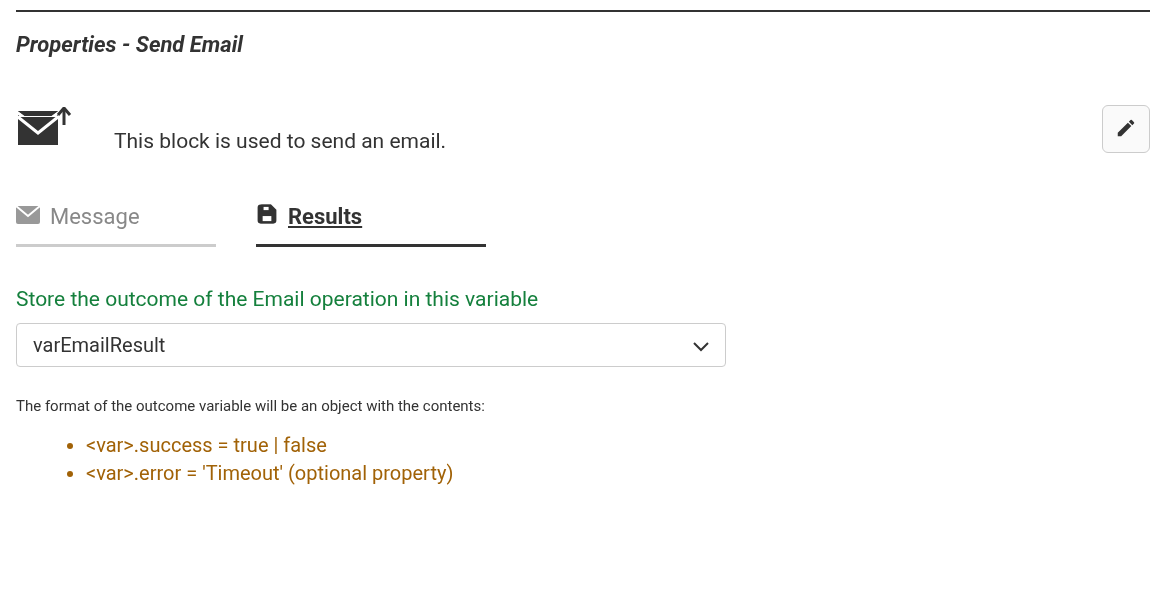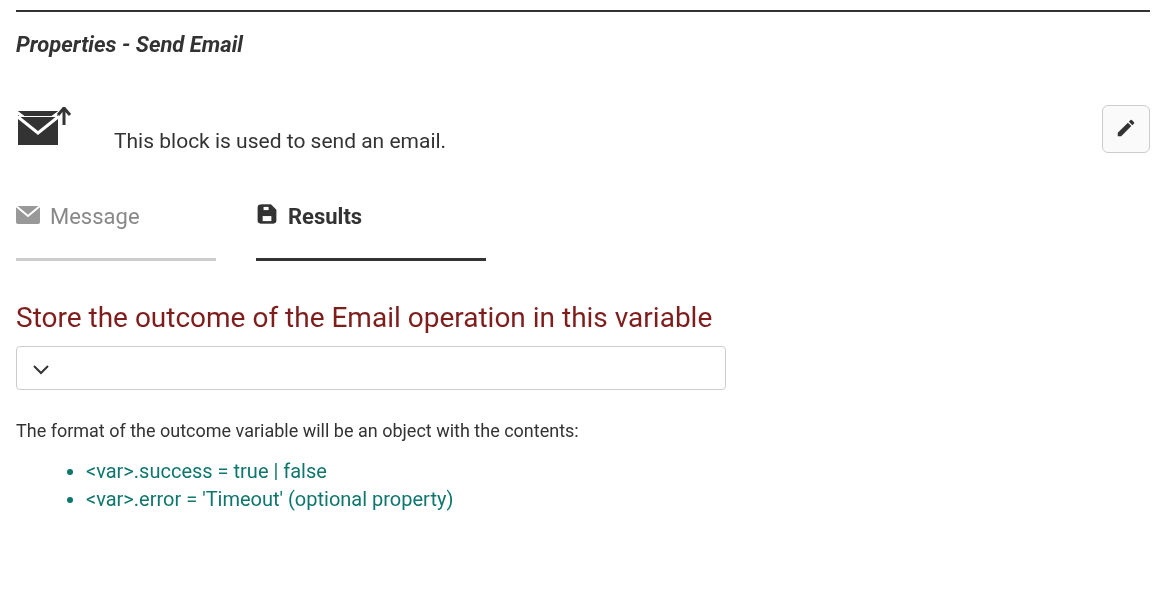--- a/index.html
+++ b/index.html
@@ -55,67 +55,68 @@
       display: flex;
       gap: 40px;
       border-bottom: 0;
       margin-bottom: 40px;
     }
     .tab {
       display: flex;
       align-items: center;
       gap: 10px;
       font-size: 22px;
-      padding-bottom: 28px;
+      padding-bottom: 14px;
       cursor: pointer;
       border-bottom: 3px solid transparent;
     }
     .tab.inactive {
       color: #888;
       font-weight: 400;
       border-bottom-color: #ccc;
     }
     .tab.active {
       color: #333;
       font-weight: 700;
       border-bottom-color: #333;
+      text-decoration: underline;
     }
     .tab.inactive { width: 200px; }
     .tab.active-wrap { width: 230px; }
     .field-label {
-      font-size: 28px;
-      color: #7f1d1d;
+      font-size: 21px;
+      color: #15803d;
       margin-bottom: 12px;
     }
     .select-box {
       width: 710px;
       height: 44px;
       border: 1px solid #ccc;
       border-radius: 4px;
       background: #fff;
       display: flex;
       align-items: center;
       justify-content: space-between;
       padding: 0 16px;
       font-size: 20px;
       color: #333;
       cursor: pointer;
       margin-bottom: 30px;
     }
     .format-text {
-      font-size: 18px;
+      font-size: 15px;
       color: #333;
       margin-bottom: 16px;
       margin-top: 10px;
     }
     .format-list {
       list-style: disc;
       margin-left: 70px;
       font-size: 20px;
-      color: #0f766e;
+      color: #a16207;
       line-height: 1.4;
     }
   </style>
 </head>
 <body>
 
 <div class="top-divider"></div>
 
 <div class="panel-title">Properties - Send Email</div>
 
@@ -168,20 +169,21 @@
         <rect x="6" y="13" width="12" height="8" fill="#fff"></rect>
       </svg>
     </span>
     <span>Results</span>
   </div>
 </div>
 
 <div class="field-label">Store the outcome of the Email operation in this variable</div>
 
 <div class="select-box">
+  <span>varEmailResult</span>
   <span>
     <svg width="16" height="10" viewBox="0 0 16 10" fill="none" stroke="#333" stroke-width="2">
       <polyline points="1,1 8,8 15,1"></polyline>
     </svg>
   </span>
 </div>
 
 <div class="format-text">The format of the outcome variable will be an object with the contents:</div>
 
 <ul class="format-list">

